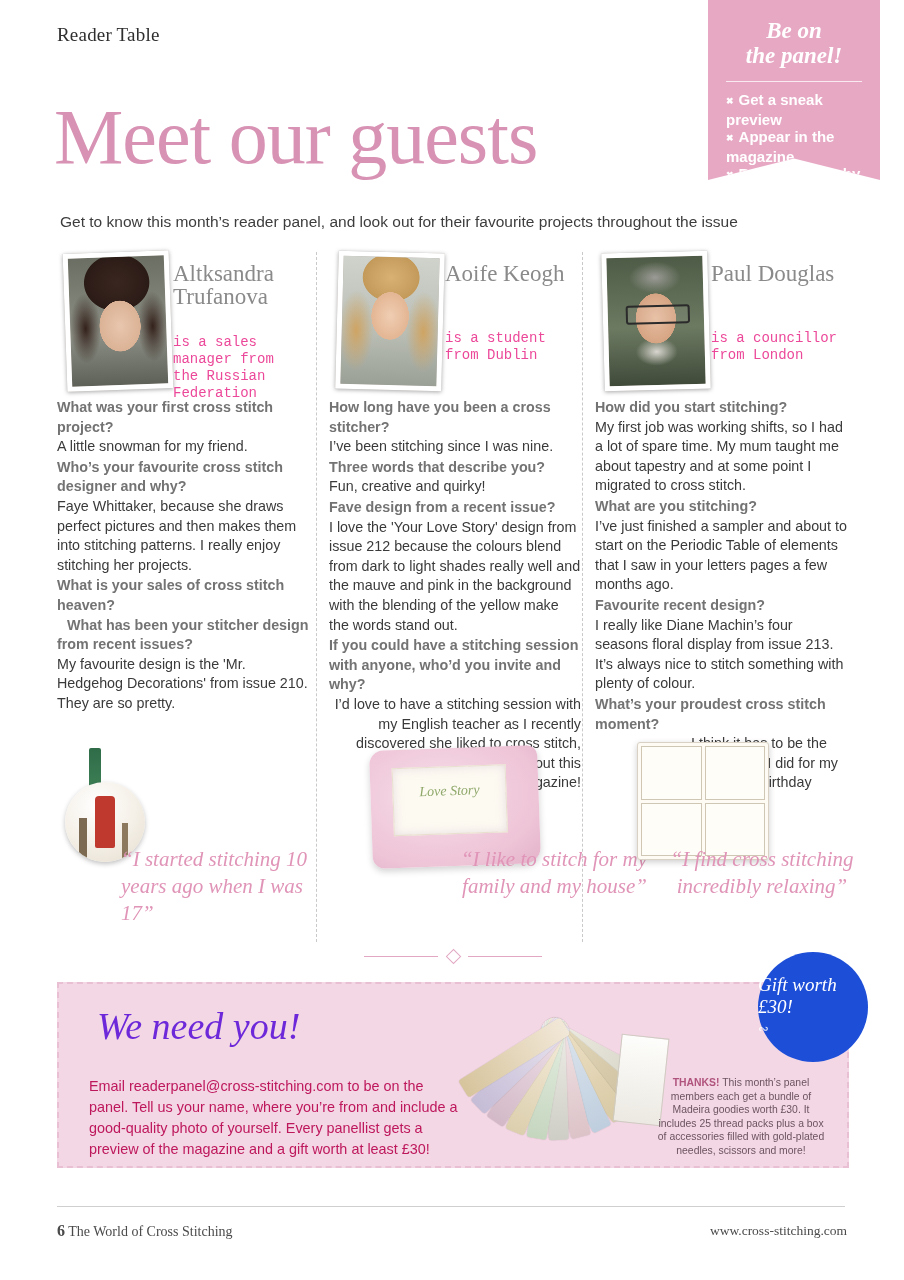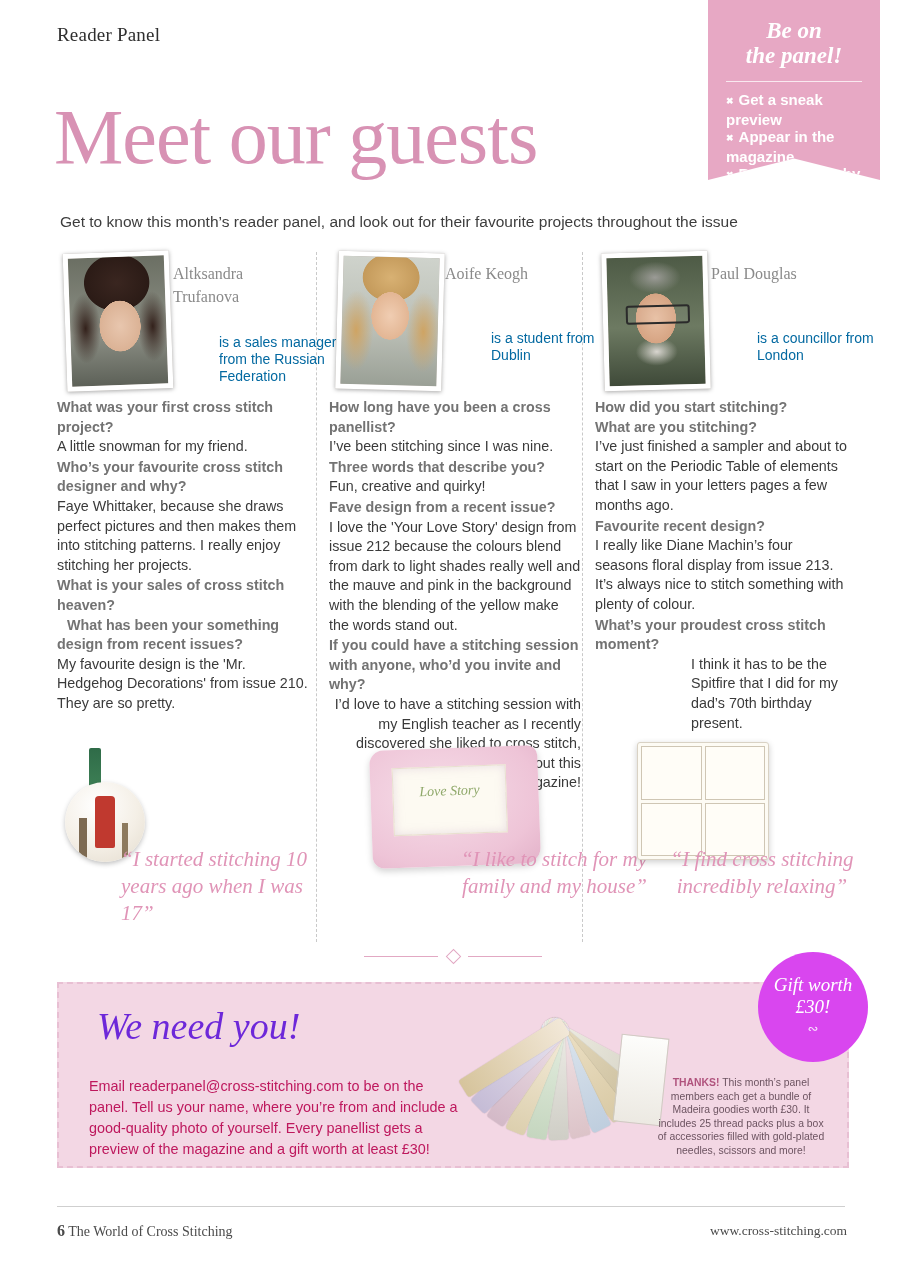--- a/index.html
+++ b/index.html
@@ -171,33 +171,32 @@
     border-radius: 3px;
     box-shadow: inset 0 0 0 8px rgba(255,255,255,.08);
   }
 
   .name {
     position: absolute;
     left: 116px;
     top: 14px;
     width: 134px;
     font-family: "Liberation Serif", serif;
-    font-size: 16px;
+    font-size: 23px;
     line-height: 23px;
     color: #8a8a8a;
   }
   .role {
     position: absolute;
     left: 116px;
     width: 134px;
-    font-family: Liberation Sans, sans-serif;
+    font-family: Liberation Mono, monospace;
     font-size: 14px;
     line-height: 17px;
-    color: #0369a1;
-    margin-left: 46px;
+    color: #ec4899;
   }
   .role-1 { top: 86px; }
   .role-2 { top: 82px; }
   .role-3 { top: 82px; }
 
   .qa {
     position: absolute;
     left: 0;
     width: 252px;
     top: 150px;
@@ -404,23 +403,22 @@
     transform: rotate(6deg);
   }
 
   .gift-badge {
     position: absolute;
     right: 36px;
     top: 952px;
     width: 110px;
     height: 110px;
     border-radius: 50%;
-    background: #d946ef;
+    background: #1d4ed8;
     color: #ffffff;
-    text-align: center;
     font-family: "Liberation Serif", serif;
     font-style: italic;
     font-size: 19px;
     line-height: 22px;
     padding-top: 22px;
     box-sizing: border-box;
   }
   .gift-badge .swirl {
     font-size: 13px;
     font-style: normal;
@@ -452,21 +450,21 @@
     font-family: "Liberation Serif", serif;
     font-size: 13.5px;
     color: #4a4a4a;
   }
 </style>
 </head>
 <body>
 
 <div class="page">
 
-  <div class="kicker">Reader Panel</div>
+  <div class="kicker">Reader Table</div>
 
   <div class="flag">
     <div class="flag-title">
       <span>Be on</span><br>
       <span>the panel!</span>
     </div>
     <div class="flag-rule"></div>
     <ul class="flag-list">
       <li>Get a sneak preview</li>
       <li>Appear in the magazine</li>
@@ -487,38 +485,38 @@
         <div class="ph-face f1"></div>
       </div>
       <div class="name">Altksandra Trufanova</div>
       <div class="role role-1">is a sales manager from the Russian Federation</div>
       <div class="qa">
         <div class="q">What was your first cross stitch project?</div>
         <div class="a">A little snowman for my friend.</div>
         <div class="q">Who’s your favourite cross stitch designer and why?</div>
         <div class="a">Faye Whittaker, because she draws perfect pictures and then makes them into stitching patterns. I really enjoy stitching her projects.</div>
         <div class="q">What is your sales of cross stitch heaven?</div>
-        <div class="q" style="text-indent:10px">What has been your something design from recent issues?</div>
+        <div class="q" style="text-indent:10px">What has been your stitcher design from recent issues?</div>
         <div class="a" style="padding-left:0">My favourite design is the 'Mr. Hedgehog Decorations' from issue 210. They are so pretty.</div>
       </div>
       <div class="prod bauble">
         <div class="ribbon"></div>
         <div class="ball"></div>
       </div>
       <div class="pullquote pq-1">“I started stitching 10 years ago when I was 17”</div>
     </div>
 
     <div class="col col-2">
       <div class="photo p2">
         <div class="ph-face f2"></div>
       </div>
       <div class="name">Aoife Keogh</div>
       <div class="role role-2">is a student from Dublin</div>
       <div class="qa">
-        <div class="q">How long have you been a cross panellist?</div>
+        <div class="q">How long have you been a cross stitcher?</div>
         <div class="a">I’ve been stitching since I was nine.</div>
         <div class="q">Three words that describe you?</div>
         <div class="a">Fun, creative and quirky!</div>
         <div class="q">Fave design from a recent issue?</div>
         <div class="a">I love the 'Your Love Story' design from issue 212 because the colours blend from dark to light shades really well and the mauve and pink in the background with the blending of the yellow make the words stand out.</div>
         <div class="q">If you could have a stitching session with anyone, who’d you invite and why?</div>
         <div class="a" style="text-align:right">I’d love to have a stitching session with my English teacher as I recently discovered she liked to cross stitch, when we were talking about this magazine!</div>
       </div>
       <div class="prod cushion">
         <div class="inner">
@@ -529,20 +527,21 @@
     </div>
 
     <div class="col col-3">
       <div class="photo p3">
         <div class="ph-face f3"></div>
       </div>
       <div class="name">Paul Douglas</div>
       <div class="role role-3">is a councillor from London</div>
       <div class="qa">
         <div class="q">How did you start stitching?</div>
+        <div class="a">My first job was working shifts, so I had a lot of spare time. My mum taught me about tapestry and at some point I migrated to cross stitch.</div>
         <div class="q">What are you stitching?</div>
         <div class="a">I’ve just finished a sampler and about to start on the Periodic Table of elements that I saw in your letters pages a few months ago.</div>
         <div class="q">Favourite recent design?</div>
         <div class="a">I really like Diane Machin’s four seasons floral display from issue 213. It’s always nice to stitch something with plenty of colour.</div>
         <div class="q">What’s your proudest cross stitch moment?</div>
         <div class="a" style="padding-left:96px">I think it has to be the Spitfire that I did for my dad’s 70th birthday present.</div>
       </div>
       <div class="prod sampler">
         <div class="s1"></div>
         <div class="s2"></div>

